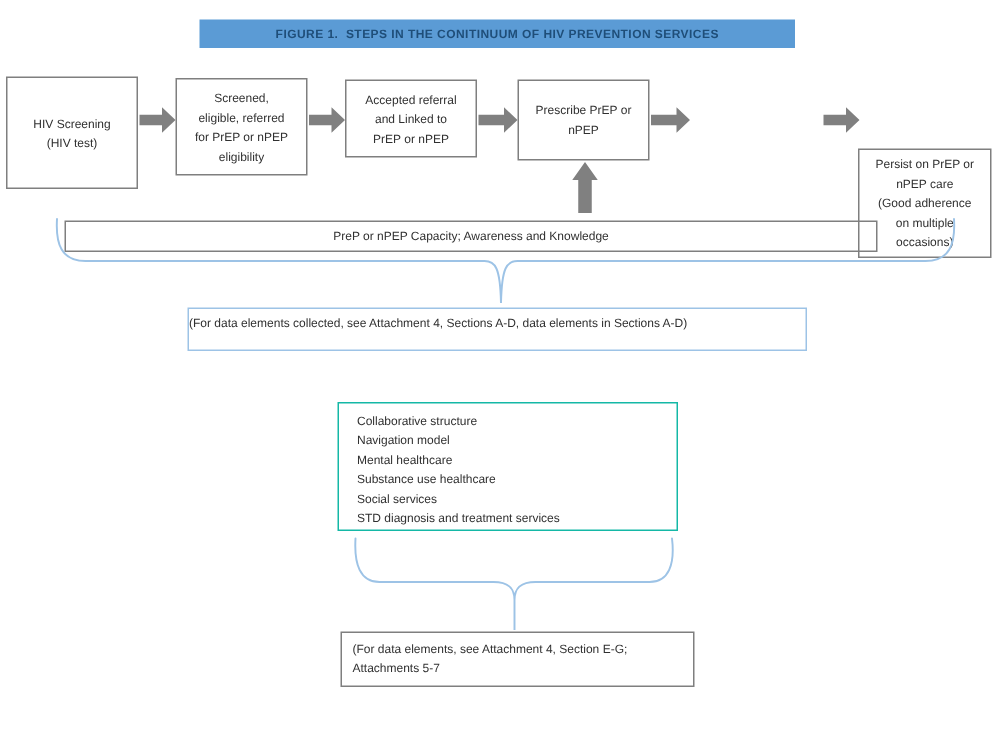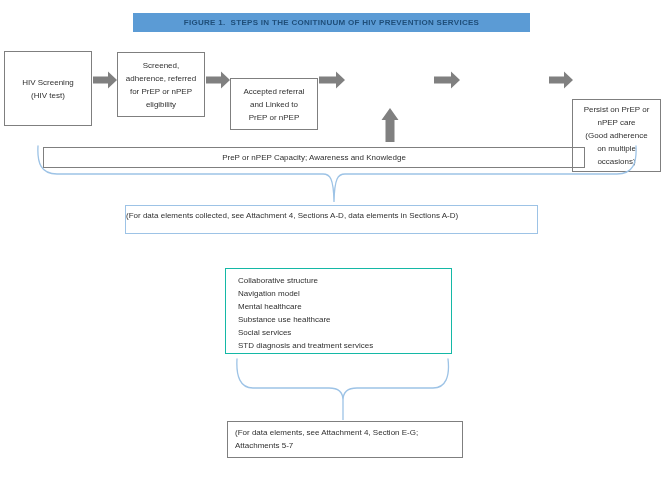--- a/index.html
+++ b/index.html
@@ -20,21 +20,21 @@
 
   
   .flowbox {
     border:1px solid #7f7f7f; background:#ffffff;
     display:flex; align-items:center; justify-content:center;
     text-align:center; font-size:8px; line-height:13px;
     white-space:pre-line; padding:1px;
   }
   #fb0 { left:4px;   top:51px; width:88px; height:75px; }
   #fb1 { left:117px; top:52px; width:88px; height:65px; }
-  #fb2 { left:230px; top:53px; width:88px; height:52px;margin-top:25px; }
+  #fb2 { left:230px; top:53px; width:88px; height:52px; }
   #fb3 { left:345px; top:53px; width:88px; height:54px; }
   #fb4 { left:460px; top:50px; width:88px; height:60px; }
   #fb5 { left:572px; top:52px; width:89px; height:73px;margin-top:47px; }
 
   
   #capacity {
     left:43px; top:147px; width:542px; height:21px;
     border:1px solid #7f7f7f;
     display:flex; align-items:center; justify-content:center;
     font-size:8px; text-align:right;
@@ -71,26 +71,28 @@
 </head>
 <body>
 
 <div id="canvas">
 
   <div id="banner" class="abs">FIGURE 1.  STEPS IN THE CONITINUUM OF HIV PREVENTION SERVICES</div>
 
   <div id="fb0" class="abs flowbox">HIV Screening
 (HIV test)</div>
   <div id="fb1" class="abs flowbox">Screened,
-adherence, referred
+eligible, referred
 for PrEP or nPEP
 eligibility</div>
   <div id="fb2" class="abs flowbox">Accepted referral
 and Linked to
 PrEP or nPEP</div>
+  <div id="fb3" class="abs flowbox">Prescribe PrEP or
+nPEP</div>
   <div id="fb5" class="abs flowbox">Persist on PrEP or
 nPEP care
 (Good adherence
 on multiple
 occasions)</div>
 
   <div id="capacity" class="abs">PreP or nPEP Capacity; Awareness and Knowledge</div>
 
   <div id="note-ad" class="abs">(For data elements collected, see Attachment 4, Sections A-D, data elements in Sections A-D)</div>
 

